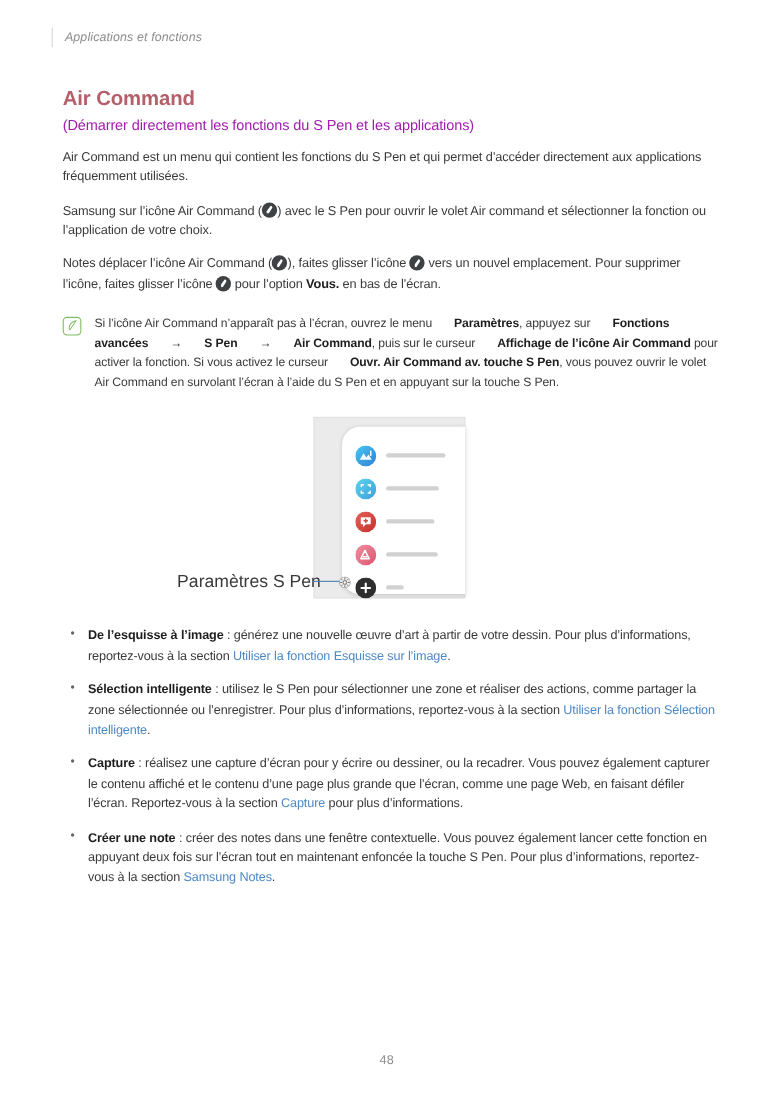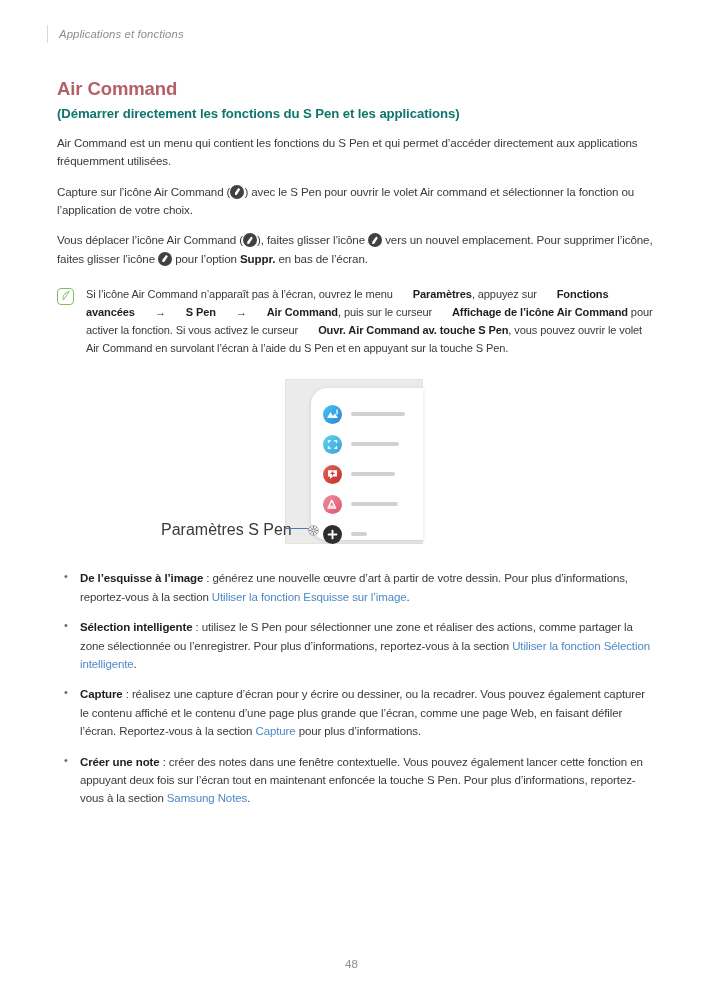--- a/index.html
+++ b/index.html
@@ -48,22 +48,22 @@
 
   h1.section-title {
     font-size: 18.5px;
     font-weight: bold;
     color: #b55f6b;
     margin: 0 0 6px 0;
     letter-spacing: -0.1px;
   }
   h2.section-subtitle {
     font-size: 13.2px;
-    font-weight: bold;
-    color: #0f766e;
+    font-weight: normal;
+    color: #a21caf;
     margin: 0 0 13px 0;
     letter-spacing: -0.1px;
   }
 
   p.body {
     font-size: 11.6px;
     line-height: 1.58;
     color: #3a3a3a;
     margin: 0 0 12px 0;
     letter-spacing: -0.01em;
@@ -230,26 +230,26 @@
 <div class="content">
 
   <h1 class="section-title">Air Command</h1>
   <h2 class="section-subtitle">(Démarrer directement les fonctions du S Pen et les applications)</h2>
 
   <p class="body">
     <span>Air Command est un menu qui contient les fonctions du S Pen et qui permet d’accéder directement aux applications fréquemment utilisées.</span>
   </p>
 
   <p class="body">
-    <span>Capture sur l’icône Air Command (</span><span class="ac-icon"></span><span>) avec le S Pen pour ouvrir le volet Air command et sélectionner la fonction ou l’application de votre choix.</span>
+    <span>Samsung sur l’icône Air Command (</span><span class="ac-icon"></span><span>) avec le S Pen pour ouvrir le volet Air command et sélectionner la fonction ou l’application de votre choix.</span>
   </p>
 
 
   <p class="body">
-    <span>Vous déplacer l’icône Air Command (</span><span class="ac-icon"></span><span>), faites glisser l’icône </span><span class="ac-icon"></span><span> vers un nouvel emplacement. Pour supprimer l’icône, faites glisser l’icône </span><span class="ac-icon"></span><span> pour l’option </span><b>Suppr.</b><span> en bas de l’écran.</span>
+    <span>Notes déplacer l’icône Air Command (</span><span class="ac-icon"></span><span>), faites glisser l’icône </span><span class="ac-icon"></span><span> vers un nouvel emplacement. Pour supprimer l’icône, faites glisser l’icône </span><span class="ac-icon"></span><span> pour l’option </span><b>Vous.</b><span> en bas de l’écran.</span>
   </p>
 
   <div class="note">
     <div class="note-icon">
       <svg width="12" height="12" viewBox="0 0 12 12" aria-hidden="true">
         <path d="M9.2 1.2 C6.4 1.6 3.4 3.6 2.6 7.0 C2.3 8.3 2.6 9.4 3.2 10.1 L3.9 9.4 C3.4 8.8 3.3 7.9 3.5 7.0 C4.2 4.3 6.7 2.6 9.2 2.1 Z" fill="#7dbd5f"></path>
         <path d="M9.3 1.3 L3.3 10.2" stroke="#7dbd5f" stroke-width="0.9" fill="none"></path>
       </svg>
     </div>
     <div class="note-body">

